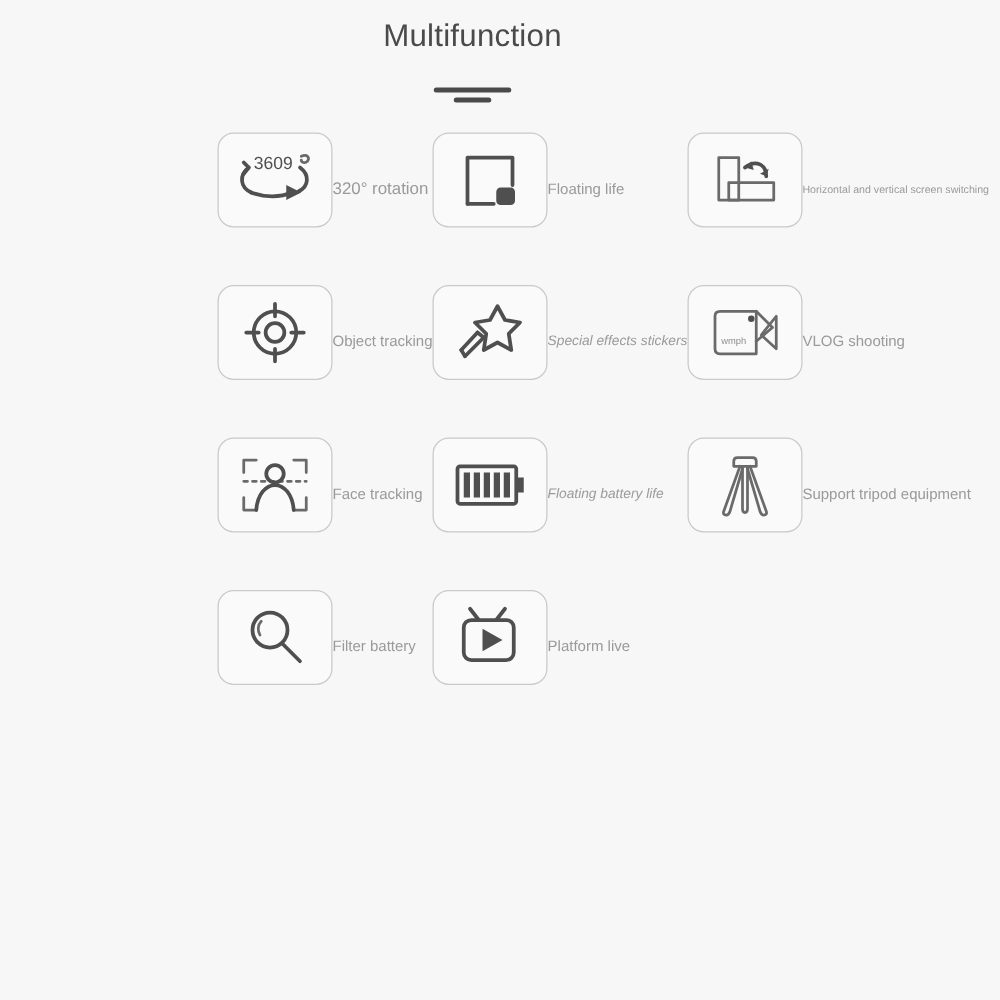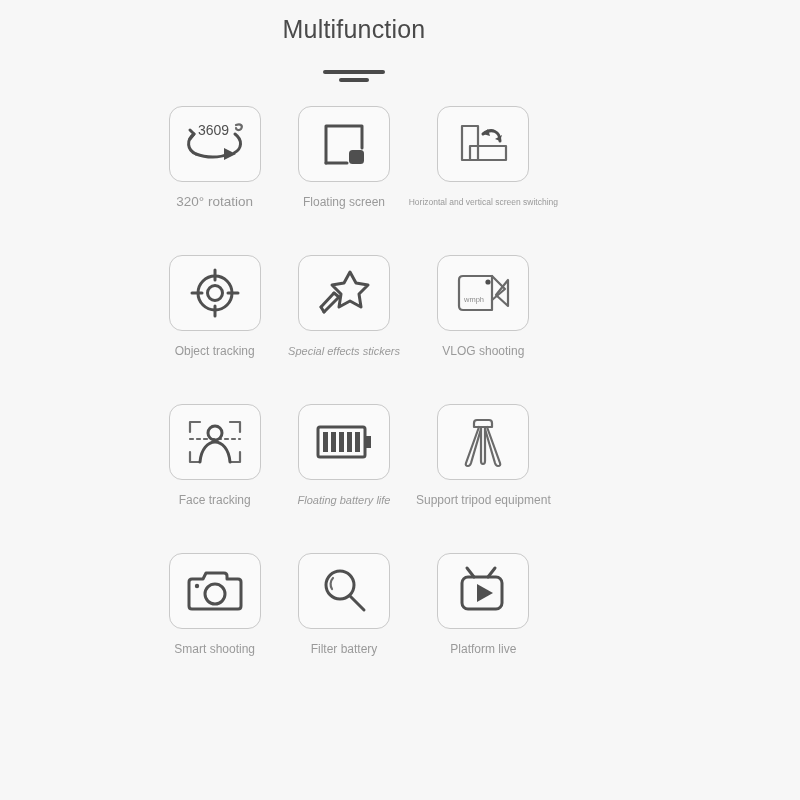--- a/index.html
+++ b/index.html
@@ -11,20 +11,21 @@
     background: #f7f7f7;
     font-family: "Liberation Sans", sans-serif;
     overflow: hidden;
   }
 
   #page {
     position: relative;
     width: 708px;
     height: 800px;
     background: #f7f7f7;
+    margin-left: 24px;
   }
 
   
   .header {
     padding-top: 12px;
     text-align: center;
   }
 
   .page-title {
     font-size: 25px;
@@ -64,21 +65,21 @@
     margin-top: 24px;
     padding: 0 150px 0 150px;
     display: grid;
     grid-template-columns: repeat(3, 1fr);
     row-gap: 46px;
     column-gap: 0px;
   }
 
   .cell {
     display: flex;
-    flex-direction: column;
+    flex-direction: row;
     align-items: center;
   }
 
   .icon-card {
     width: 92px;
     height: 76px;
     border: 1.6px solid #c9c9c9;
     border-radius: 13px;
     background: #fafafa;
     display: flex;
@@ -160,21 +161,21 @@
     </div>
 
     <div class="cell">
       <div class="icon-card">
         <svg width="56" height="52" viewBox="0 0 56 52">
           <path class="stroke" d="M10 45 L10 8 L46 8 L46 30"></path>
           <path class="stroke" d="M10 45 L31 45"></path>
           <rect class="fill-dark" x="33" y="32" width="15" height="14" rx="3.5"></rect>
         </svg>
       </div>
-      <div class="cell-label lbl-md">Floating screen</div>
+      <div class="cell-label lbl-md">Floating life</div>
     </div>
 
     <div class="cell">
       <div class="icon-card">
         <svg width="66" height="52" viewBox="0 0 66 52">
           <path class="stroke-thin" d="M12 8 L28 8 L28 42 L12 42 Z" stroke-width="2.6"></path>
           <path class="stroke-thin" d="M20 28 L56 28 L56 42 L20 42 Z" stroke-width="2.6"></path>
           <path class="stroke" d="M33 16 C42 9 50 14 50 23" stroke-width="2.8"></path>
           <path class="fill-dark" d="M33 16 L38 11 L40 18 Z"></path>
           <path class="fill-dark" d="M50 23 L45 21 L52 17 Z"></path>
@@ -254,30 +255,20 @@
         <svg width="50" height="54" viewBox="0 0 50 54">
           <path class="stroke-thin" d="M16 8 Q16 5 19 5 L31 5 Q34 5 34 8 L34 12 L16 12 Z" stroke-width="2.6"></path>
           <path class="stroke-thin" d="M21 12 L8 48 Q7 51 10 51 Q12 51 13 48 L23 14" stroke-width="2.6"></path>
           <path class="stroke-thin" d="M29 12 L42 48 Q43 51 40 51 Q38 51 37 48 L27 14" stroke-width="2.6"></path>
           <path class="stroke-thin" d="M23 13 L23 46 Q23 49 25 49 Q27 49 27 46 L27 13" stroke-width="2.6"></path>
         </svg>
       </div>
       <div class="cell-label lbl-md">Support tripod equipment</div>
     </div>
 
-    <div class="cell">
-      <div class="icon-card">
-        <svg width="64" height="46" viewBox="0 0 64 46">
-          <path class="stroke" d="M6 38 L6 14 Q6 11 9 11 L20 11 L23 5 L41 5 Q44 5 44 8 L44 11 L55 11 Q58 11 58 14 L58 38 Q58 41 55 41 L9 41 Q6 41 6 38 Z"></path>
-          <circle class="stroke" cx="32" cy="26" r="10"></circle>
-          <circle class="fill-dark" cx="14" cy="18" r="2.2"></circle>
-        </svg>
-      </div>
-      <div class="cell-label lbl-md">Smart shooting</div>
-    </div>
 
 
     <div class="cell">
       <div class="icon-card">
         <svg width="52" height="52" viewBox="0 0 52 52">
           <circle class="stroke" cx="22" cy="20" r="14"></circle>
           <path class="stroke" d="M32 31 L46 45"></path>
           <path class="stroke-thin" d="M15 13 C12 16 12 21 14 24" stroke-width="2"></path>
         </svg>
       </div>

